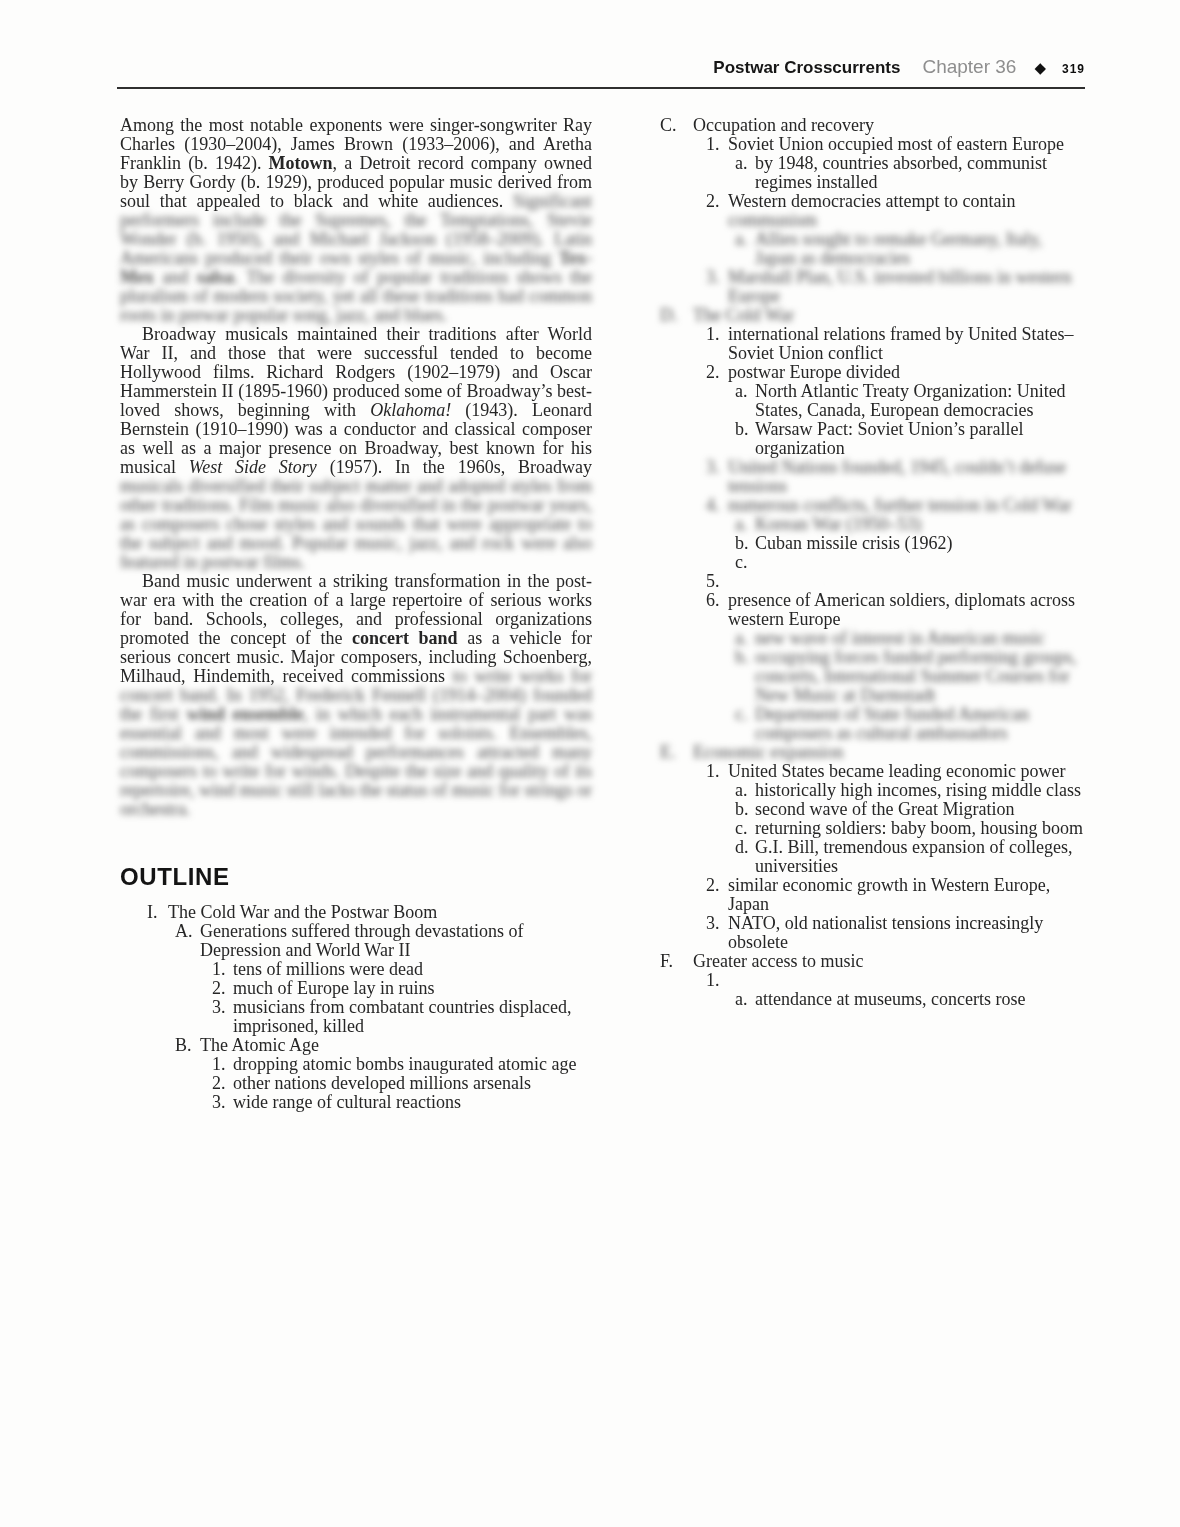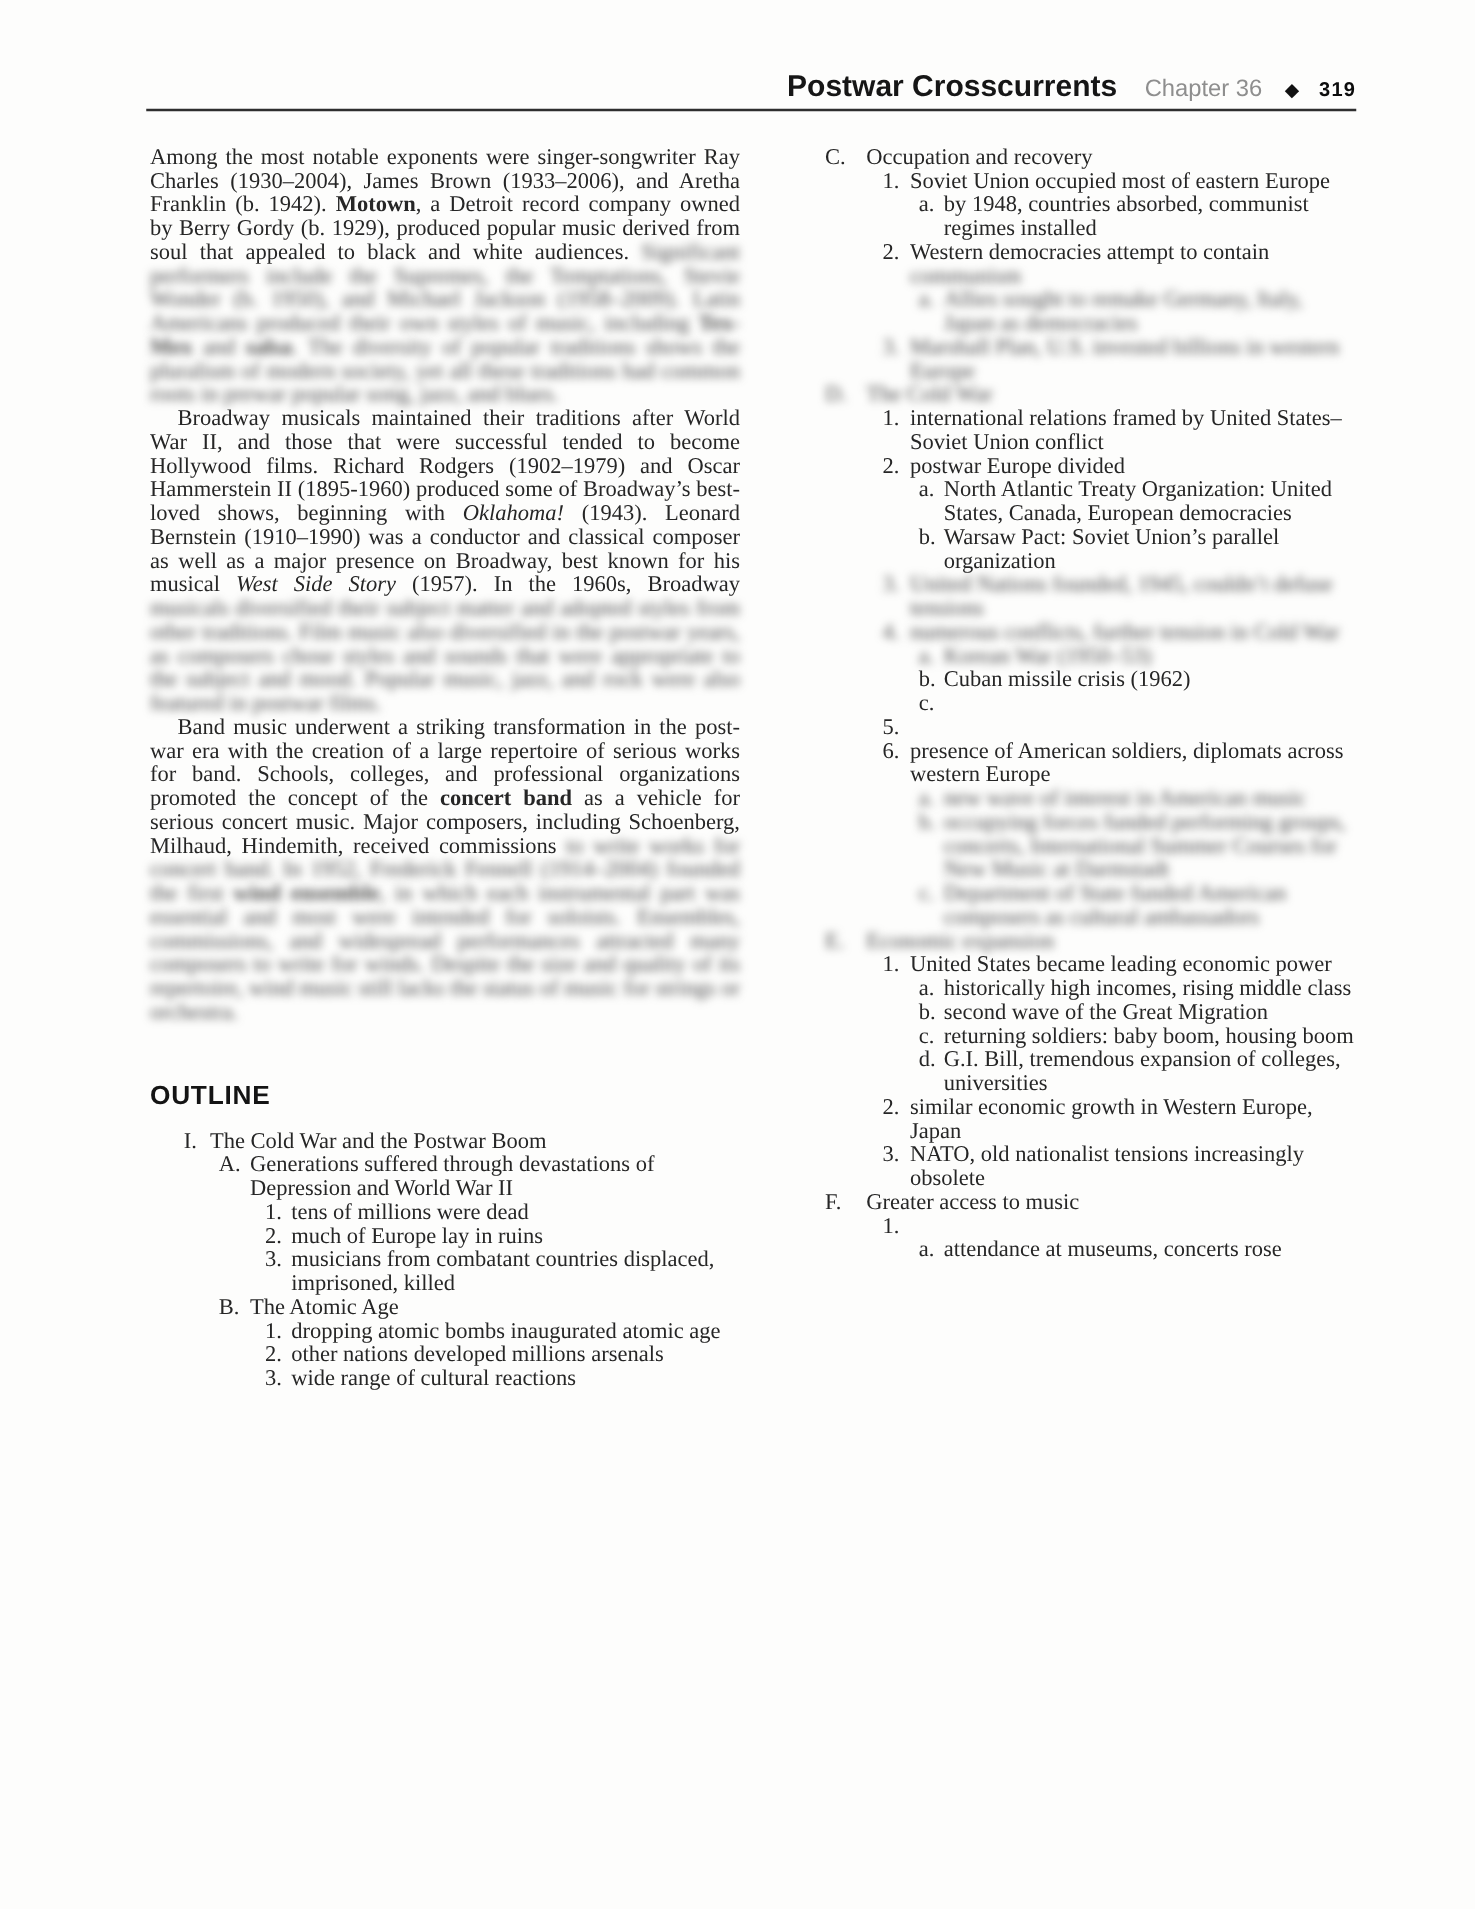--- a/index.html
+++ b/index.html
@@ -11,37 +11,37 @@
     overflow:hidden;
     font-family:"Liberation Serif","DejaVu Serif",serif;
     color:#262626;
   }
   
   .runhead{
     position:absolute;top:56px;left:117px;width:968px;
     display:flex;justify-content:flex-end;align-items:baseline;
     font-family:"Liberation Sans","DejaVu Sans",sans-serif;
   }
-  .rh-title{font-weight:700;font-size:24px;color:#161616;margin-right:22px;}
+  .rh-title{font-weight:700;font-size:17px;color:#161616;margin-right:22px;}
   .rh-chapter{font-size:19px;color:#8e8e8e;margin-right:18px;}
   .rh-diamond{font-size:15px;color:#111;margin-right:16px;}
-  .rh-page{font-weight:700;font-size:16px;color:#0c0c0c;letter-spacing:1px;}
+  .rh-page{font-weight:700;font-size:12px;color:#0c0c0c;letter-spacing:1px;}
   .rule{position:absolute;top:87px;left:117px;width:968px;height:2px;background:#2f2f2f;}
   
   .col{position:absolute;top:116px;font-size:18px;line-height:19px;}
   .col-left{left:120px;width:472px;}
   .col-right{left:660px;width:425px;}
   
   .para{margin:0;text-align:justify;hyphens:auto;-webkit-hyphens:auto;}
   .para.indent{text-indent:22px;}
   
   .outline-h{
     margin:48px 0 0 0;
     font-family:"Liberation Sans","DejaVu Sans",sans-serif;
-    font-weight:700;font-size:21px;letter-spacing:.6px;color:#141414;
+    font-weight:700;font-size:24px;letter-spacing:.6px;color:#141414;
   }
   .outline{margin-top:17px;}
   .col-right .outline{margin-top:0;}
   
   .row{display:flex;}
   .marker{flex:none;}
   .otext{flex:1;}
   .col-left .lv1{padding-left:27px;} .col-left .lv1 .marker{width:21px;}
   .col-left .lv2{padding-left:55px;} .col-left .lv2 .marker{width:25px;}
   .col-left .lv3{padding-left:92px;} .col-left .lv3 .marker{width:21px;}

